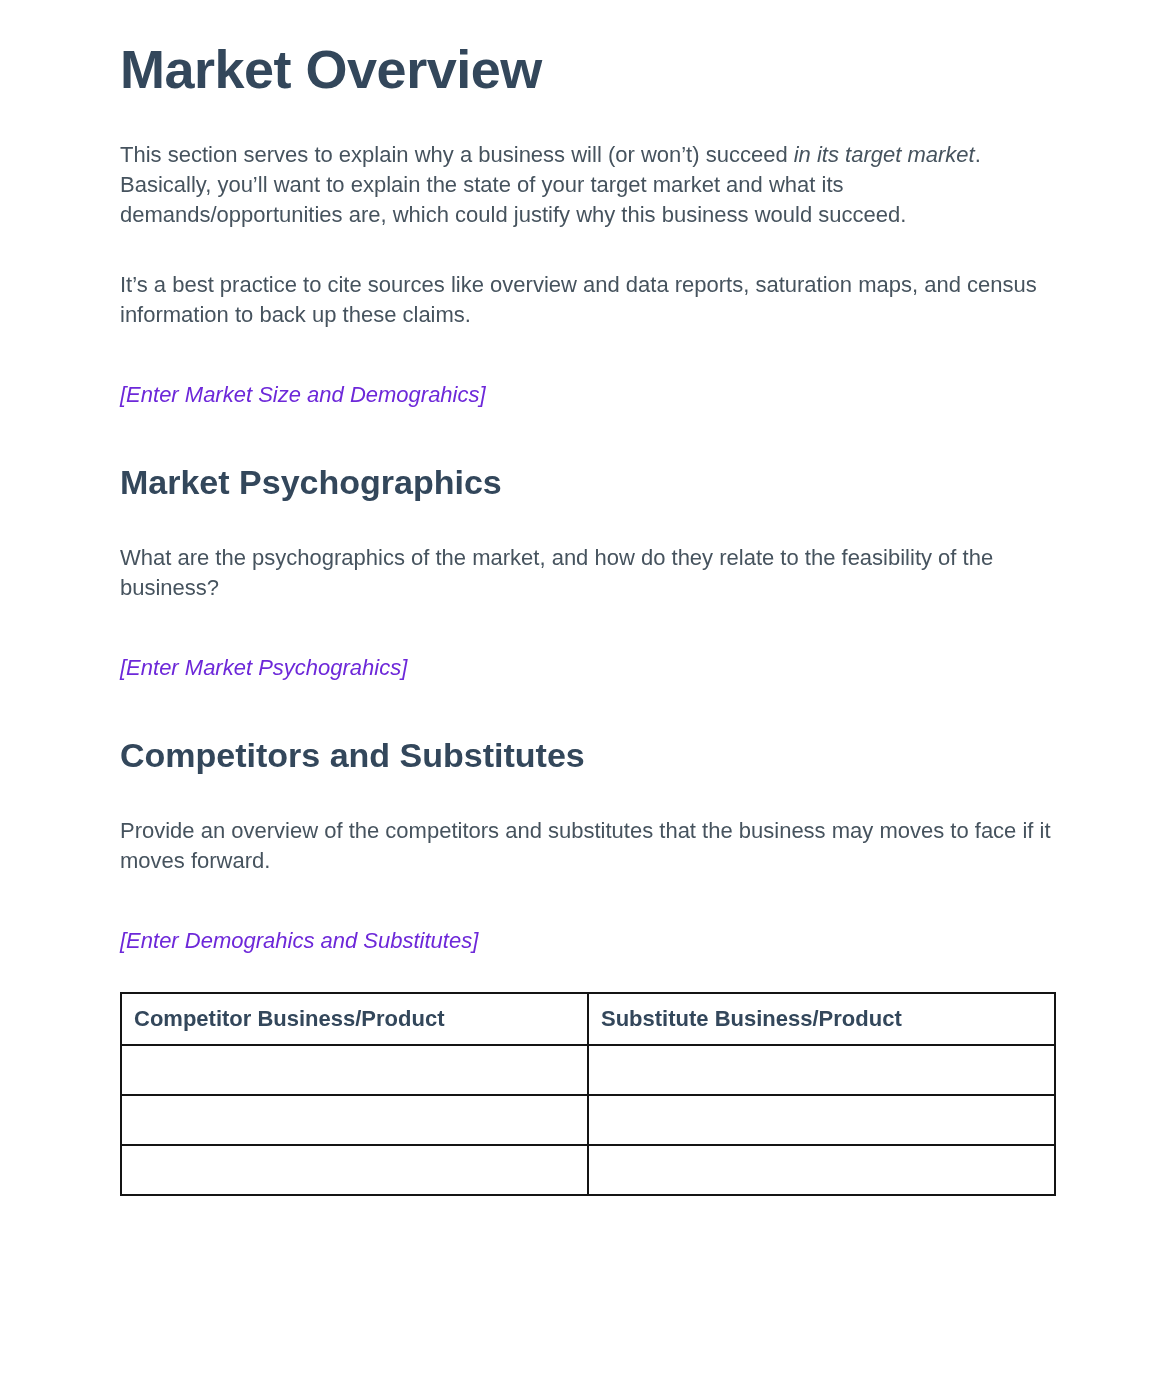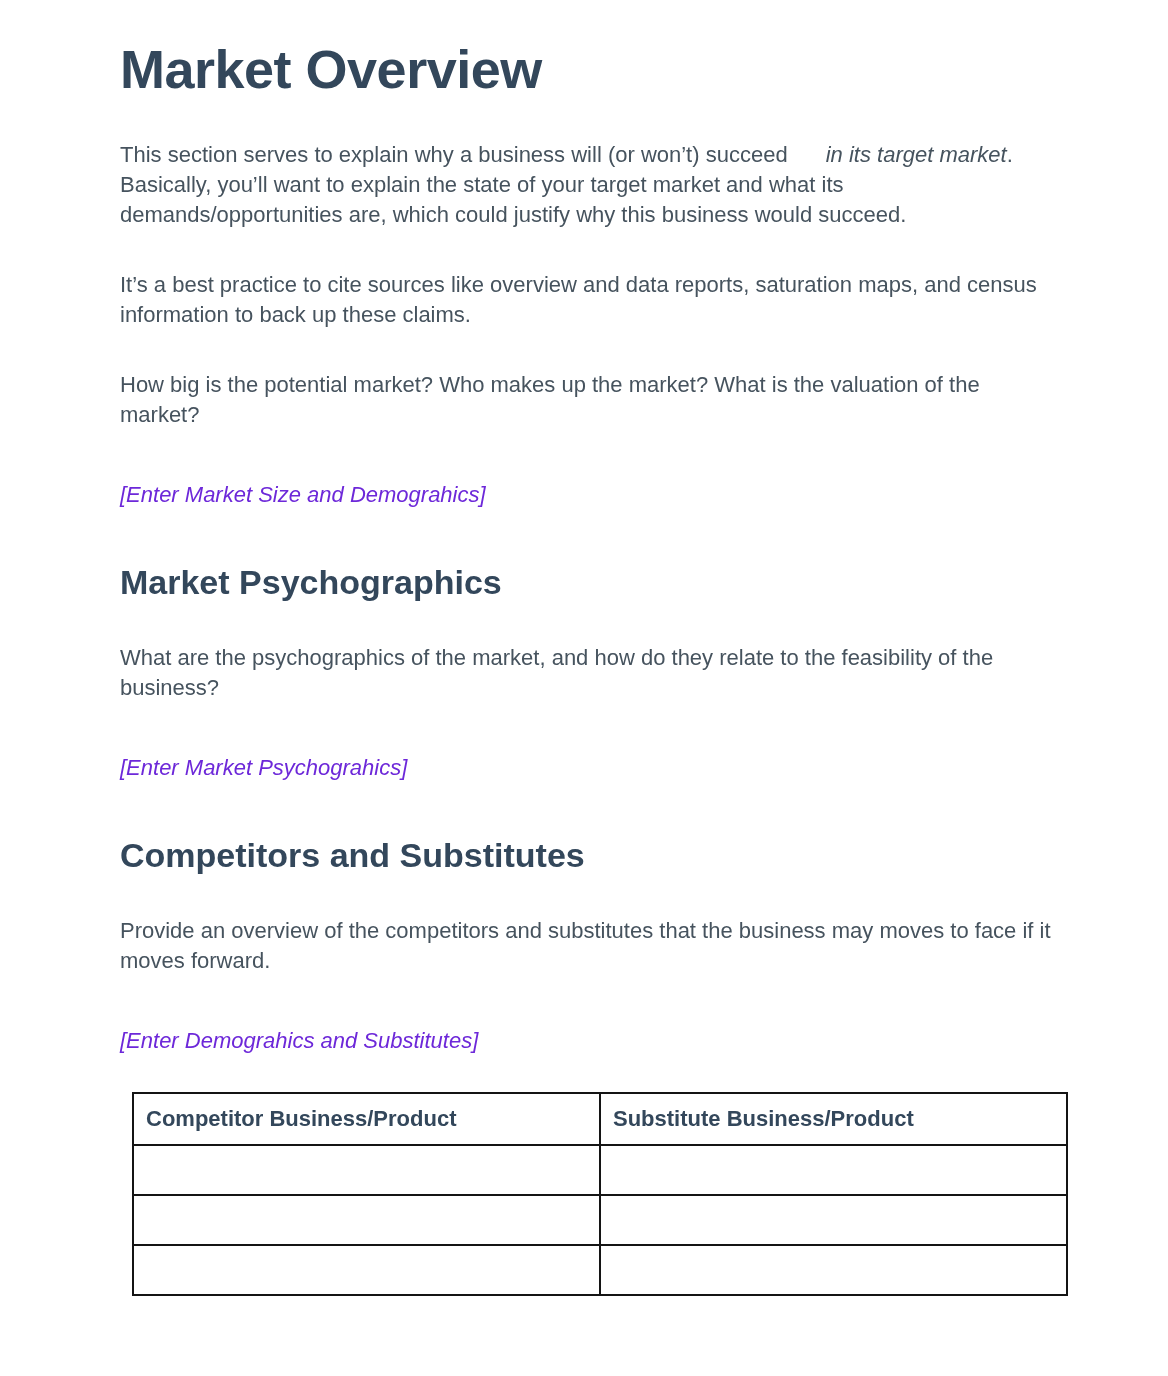--- a/index.html
+++ b/index.html
@@ -28,21 +28,20 @@
   .body-text {
     margin-top: 40px;
     font-size: 22px;
     line-height: 30px;
     color: #46535e;
     max-width: 938px;
   }
 
   .body-text em {
     font-style: italic;
-    margin-left: 32px;
   }
 
   .section-heading {
     margin-top: 52px;
     font-size: 34px;
     font-weight: 800;
     color: #33475b;
     line-height: 1.2;
   }
 
@@ -53,21 +52,20 @@
     font-style: italic;
     color: #6d28d9;
     cursor: text;
   }
 
   .competitor-table {
     margin-top: 36px;
     width: 936px;
     border-collapse: collapse;
     table-layout: fixed;
-    margin-left: 12px;
   }
 
   .competitor-table th,
   .competitor-table td {
     border: 2px solid #141414;
     text-align: left;
     vertical-align: middle;
     padding: 8px 12px;
   }
 
@@ -89,21 +87,20 @@
 <body>
 
 <div class="page">
 
   <h1 class="doc-title">Market Overview</h1>
 
   <p class="body-text"><span>This section serves to explain why a business will (or won’t) succeed </span><em>in its target market</em><span>. Basically, you’ll want to explain the state of your target market and what its demands/opportunities are, which could justify why this business would succeed.</span></p>
 
   <p class="body-text">It’s a best practice to cite sources like overview and data reports, saturation maps, and census information to back up these claims.</p>
 
-  <p class="body-text">How big is the potential market? Who makes up the market? What is the valuation of the market?</p>
   <p class="placeholder-text">[Enter Market Size and Demograhics]</p>
 
   <h2 class="section-heading">Market Psychographics</h2>
   <p class="body-text">What are the psychographics of the market, and how do they relate to the feasibility of the business?</p>
   <p class="placeholder-text">[Enter Market Psychograhics]</p>
 
   <h2 class="section-heading">Competitors and Substitutes</h2>
   <p class="body-text">Provide an overview of the competitors and substitutes that the business may moves to face if it moves forward.</p>
   <p class="placeholder-text">[Enter Demograhics and Substitutes]</p>
 

